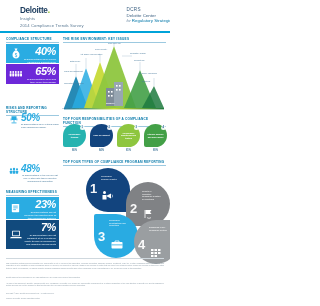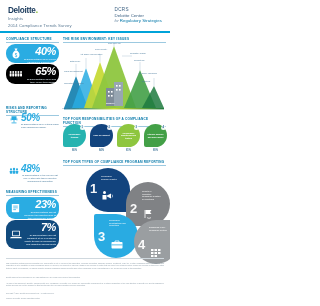--- a/index.html
+++ b/index.html
@@ -5,47 +5,47 @@
   html,body{margin:0;padding:0;}
   body{
     width:170px;height:306px;overflow:hidden;
     background:#ffffff;
     font-family:"Liberation Sans", sans-serif;
     -webkit-font-smoothing:antialiased;
   }
   .page{position:relative;width:170px;height:306px;background:#fff;}
 
   
-  .header{position:absolute;left:0;top:0;width:170px;height:44px;background:#fff;}
+  .header{position:absolute;left:12px;top:0;width:170px;height:44px;background:#fff;}
   .logo{position:absolute;left:8px;top:6px;font-size:8.2px;font-weight:bold;color:#1a3a5c;letter-spacing:-0.3px;}
   .logo .dot{color:#86bc25;}
   .insights{position:absolute;left:8px;top:16px;font-size:4.2px;color:#5b7a94;letter-spacing:0.1px;}
   .subtitle{position:absolute;left:8px;top:22.5px;font-size:4.2px;color:#5b7a94;letter-spacing:0.1px;}
   .dcrs{position:absolute;right:8px;top:7px;text-align:left;}
   .dcrs .d1{font-size:4.6px;color:#3a5f80;letter-spacing:0.3px;}
   .dcrs .d2{font-size:4.4px;color:#3a5f80;margin-top:0.6px;}
   .dcrs .d3{font-size:4.4px;color:#3a5f80;margin-top:0.6px;}
   .dcrs .d3 em{font-style:italic;font-size:3.6px;color:#6b8aa3;}
   .dcrs .d3 b{font-weight:normal;color:#0076a8;}
   .hrule{position:absolute;left:0;top:31px;width:170px;height:1.6px;background:#00a3d9;}
 
   
   .sechdr{position:absolute;font-size:3.1px;font-weight:bold;color:#0076a8;letter-spacing:0.25px;
           border-bottom:0.7px solid #9cc9e0;padding-bottom:1.2px;}
 
   
-  .statbox{position:absolute;border-radius:9px;overflow:hidden;}
+  .statbox{position:absolute;border-radius:0;overflow:hidden;}
   .statbox .ico{position:absolute;left:3px;top:50%;transform:translateY(-50%);
                 width:13px;height:13px;display:flex;align-items:center;justify-content:center;}
   .statbox .pct{position:absolute;right:3px;top:2px;font-size:11px;font-style:italic;font-weight:bold;
                 color:#ffffff;line-height:1;letter-spacing:-0.4px;}
   .statbox .desc{position:absolute;right:3px;left:17px;top:13.5px;font-size:2.5px;color:#eaf6fc;
                  line-height:1.25;text-align:right;font-style:italic;}
   .lightblue{background:#2aace2;}
-  .darkblue{background:#000000;}
+  .darkblue{background:#6d28d9;}
   .deepblue{background:#114a7d;}
 
   
   .statline{position:absolute;}
   .statline .ico{position:absolute;left:2px;top:1px;width:11px;height:11px;
                  display:flex;align-items:center;justify-content:center;}
   .statline .pct{position:absolute;left:15px;top:-0.5px;font-size:10px;font-style:italic;font-weight:bold;
                  color:#2aace2;line-height:1;letter-spacing:-0.4px;}
   .statline .desc{position:absolute;left:15px;top:9.5px;right:1px;font-size:2.4px;color:#4a7b9d;
                   line-height:1.25;font-style:italic;}

